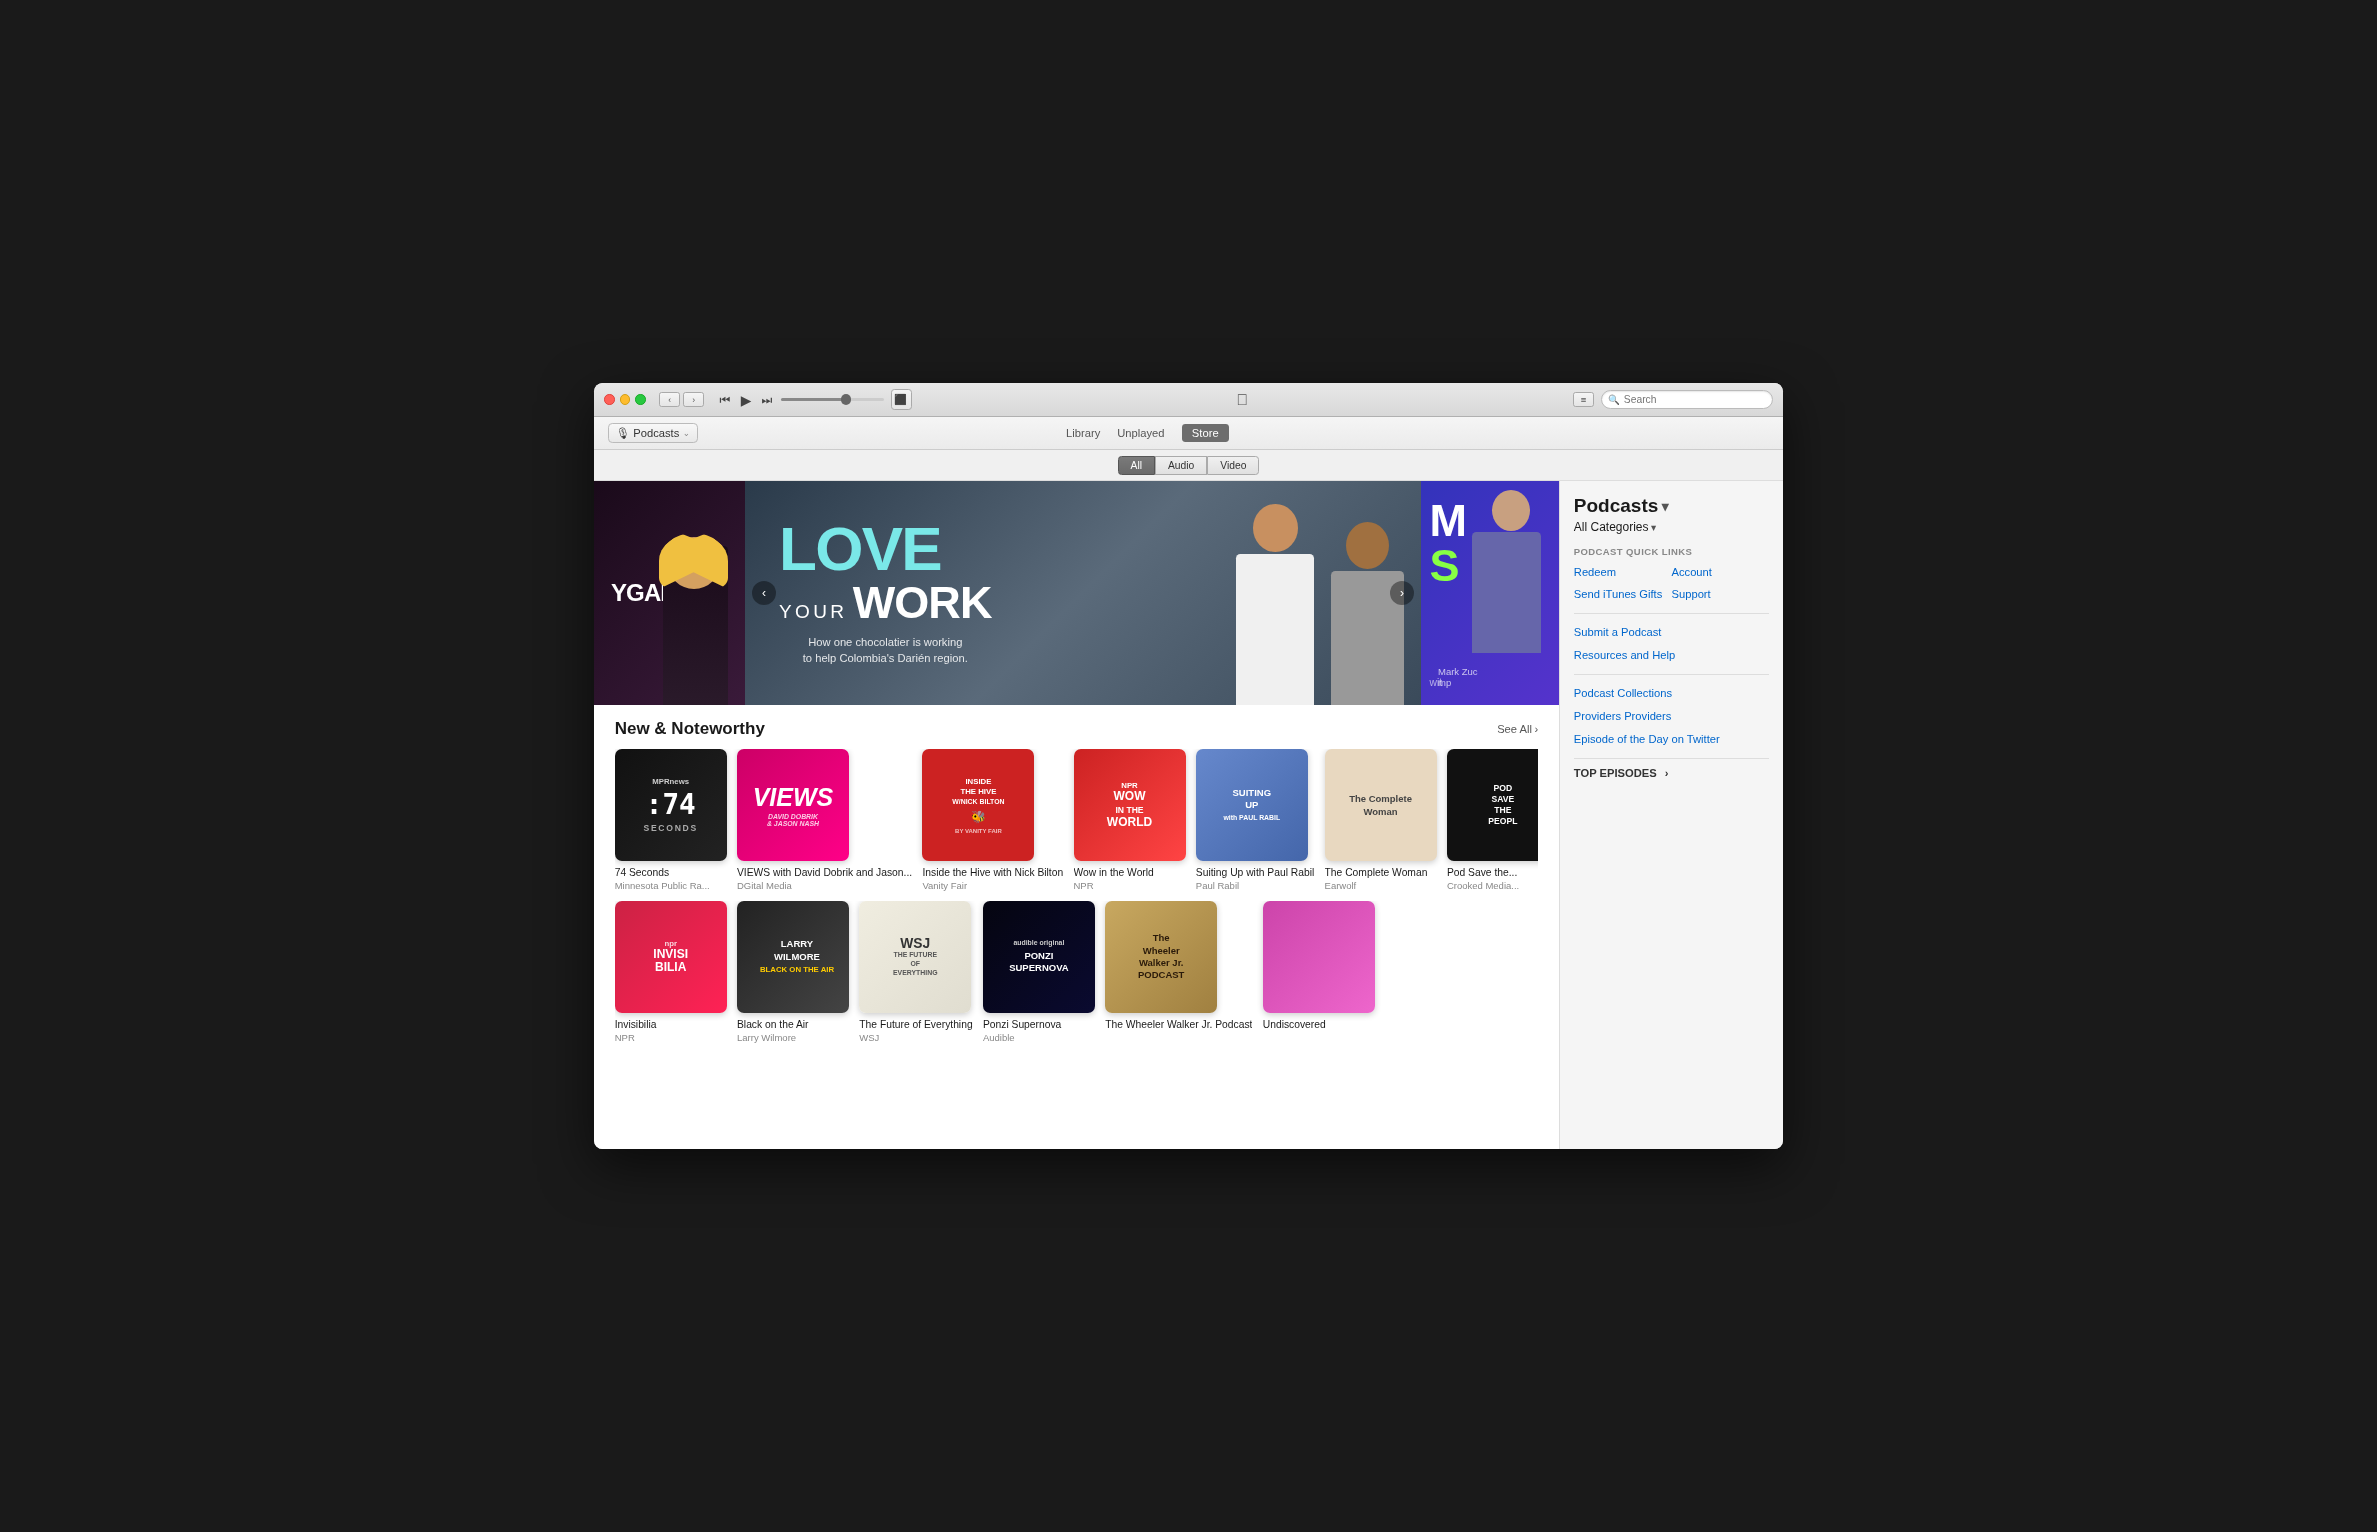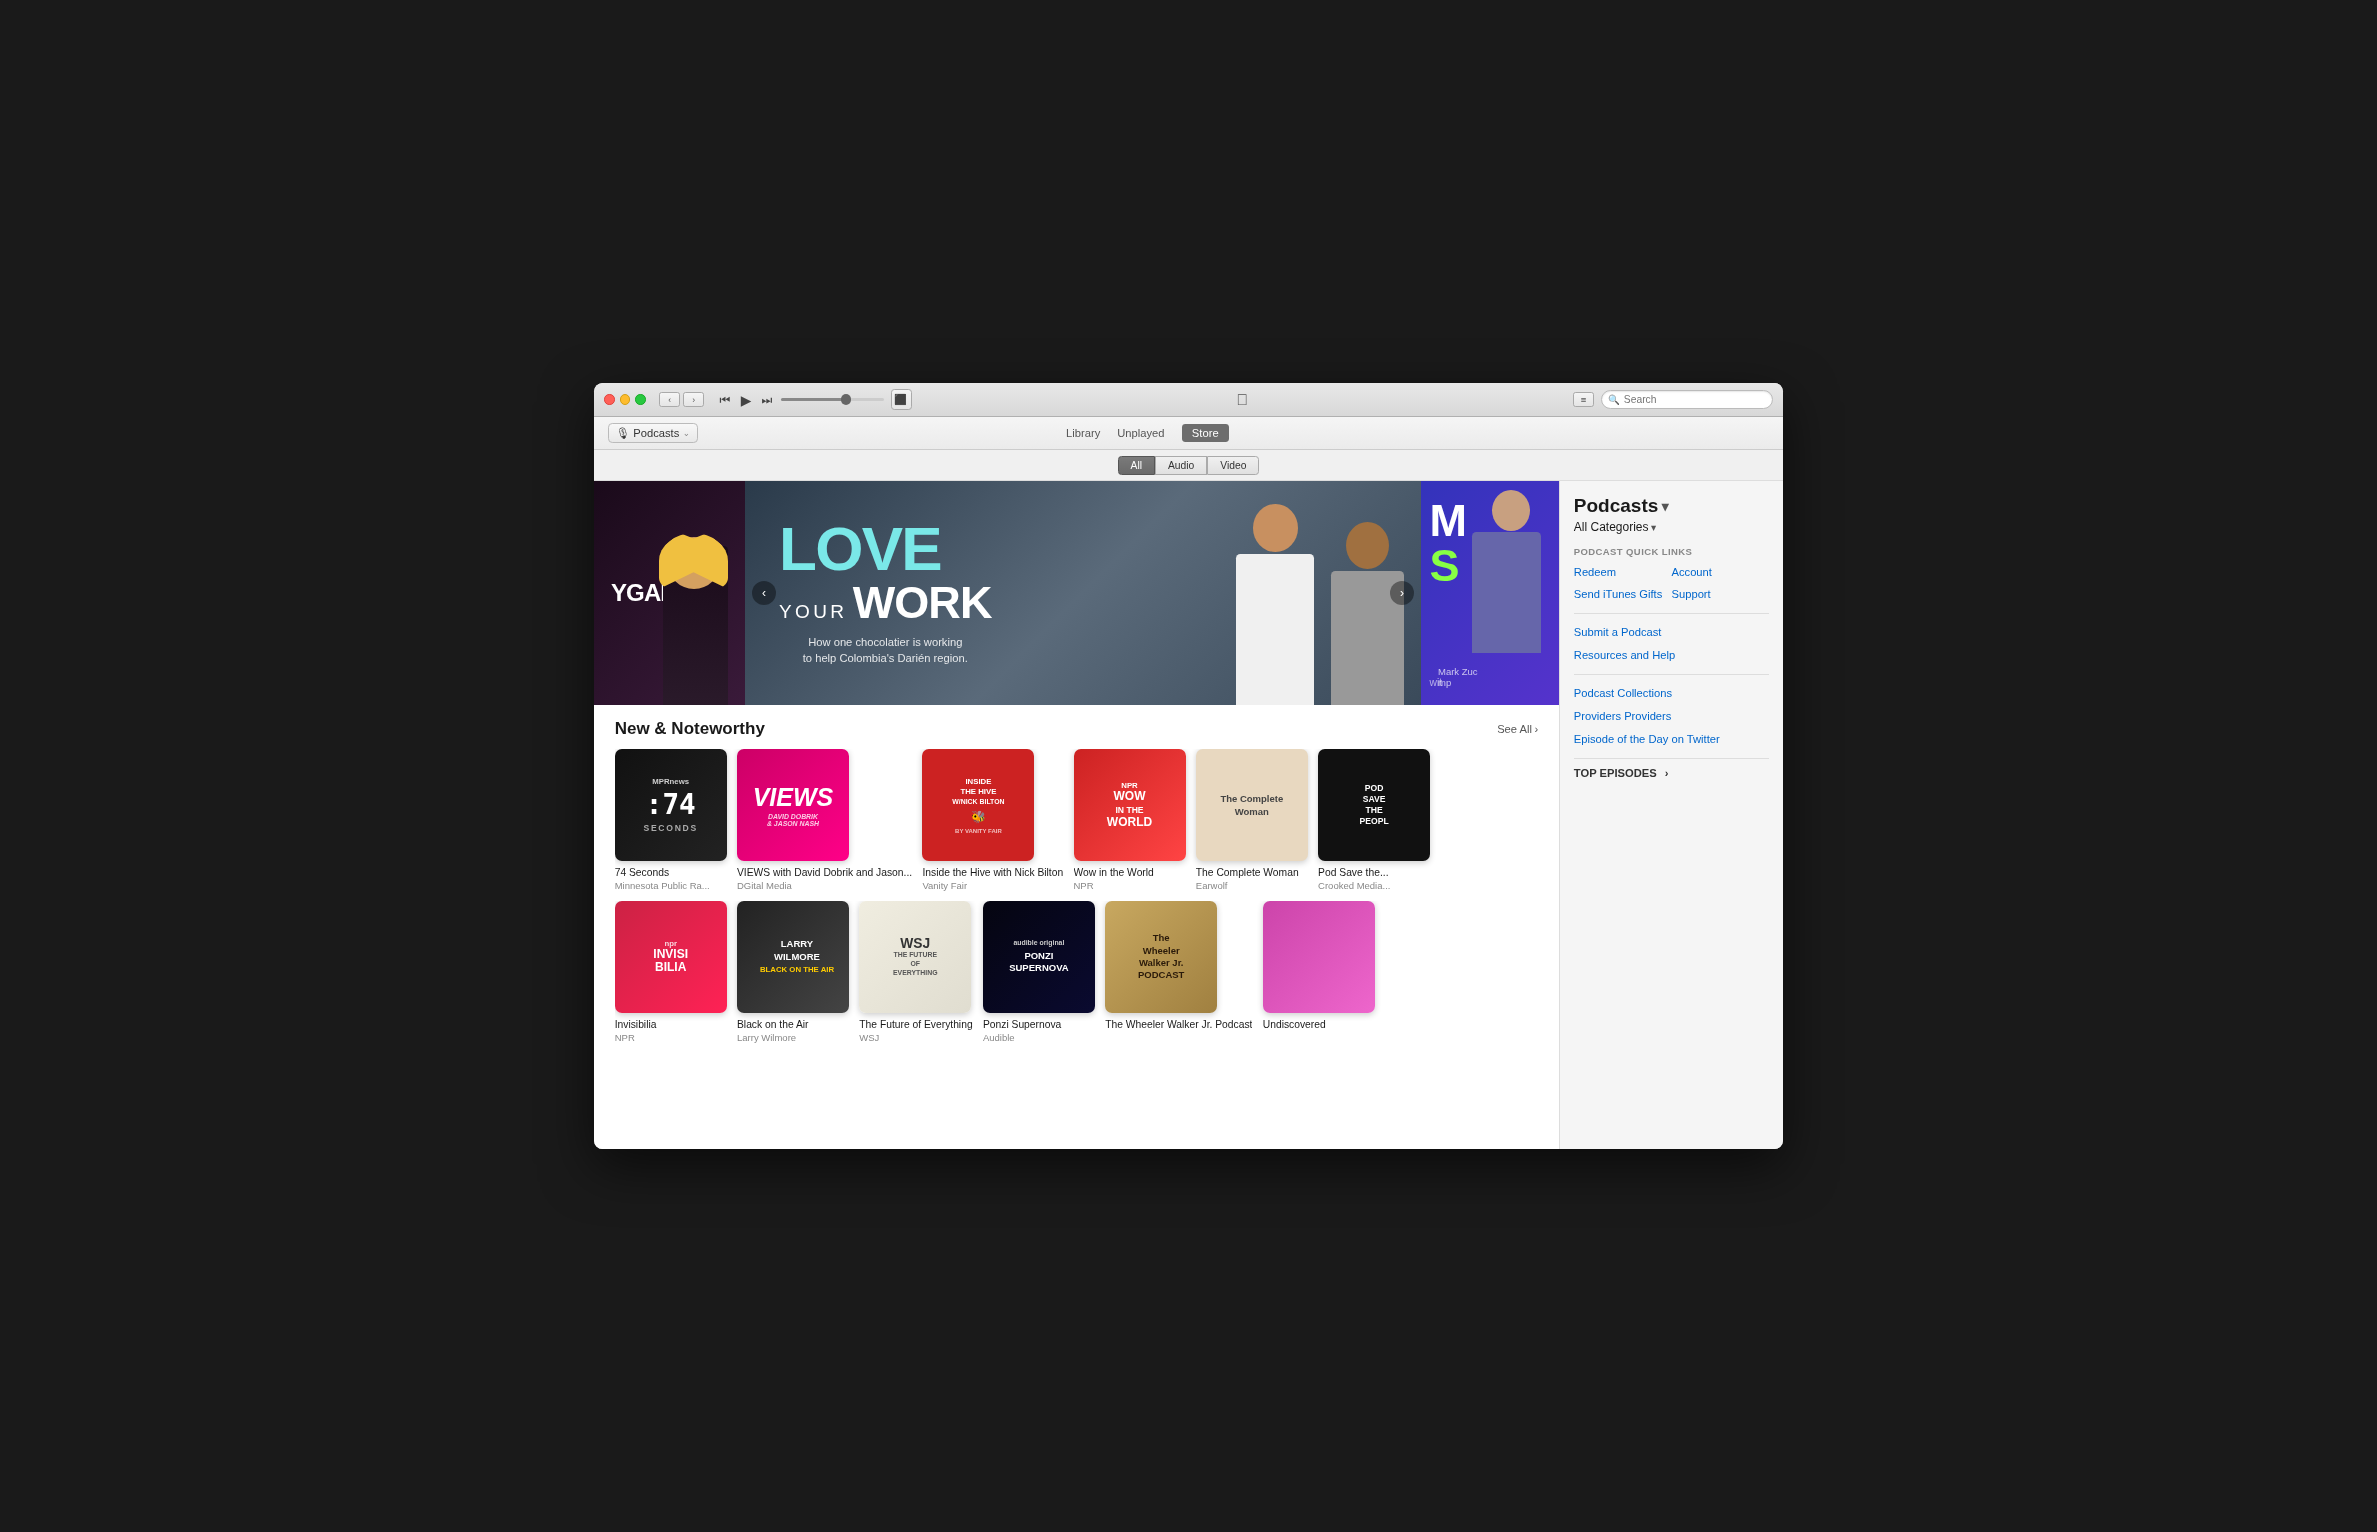--- a/index.html
+++ b/index.html
@@ -736,20 +736,27 @@
 
           <div class="podcast-item">
             <div class="podcast-cover cover-wow" style="flex-direction:column;">
               <div style="font-size:7.8px;color:#fff;text-align:center;">NPR</div>
               <div style="font-size:12px;font-weight:900;color:#fff;text-align:center;line-height:1.1;">WOW<br><span style="font-size:8.6px;">IN THE</span><br>WORLD</div>
             </div>
             <div class="podcast-name">Wow in the World</div>
             <div class="podcast-source">NPR</div>
           </div>
 
+          <div class="podcast-item">
+            <div class="podcast-cover cover-suiting" style="flex-direction:column;font-size:9.5px;">
+              <div style="font-size:9.5px;color:#fff;text-align:center;line-height:1.3;">SUITING<br>UP<br><span style="font-size:6.9px;">with PAUL RABIL</span></div>
+            </div>
+            <div class="podcast-name">Suiting Up with Paul Rabil</div>
+            <div class="podcast-source">Paul Rabil</div>
+          </div>
 
           <div class="podcast-item">
             <div class="podcast-cover cover-complete" style="flex-direction:column;">
               <div style="font-size:9.5px;color:#444;text-align:center;line-height:1.4;">The Complete<br>Woman</div>
             </div>
             <div class="podcast-name">The Complete Woman</div>
             <div class="podcast-source">Earwolf</div>
           </div>
 
           <div class="podcast-item">

